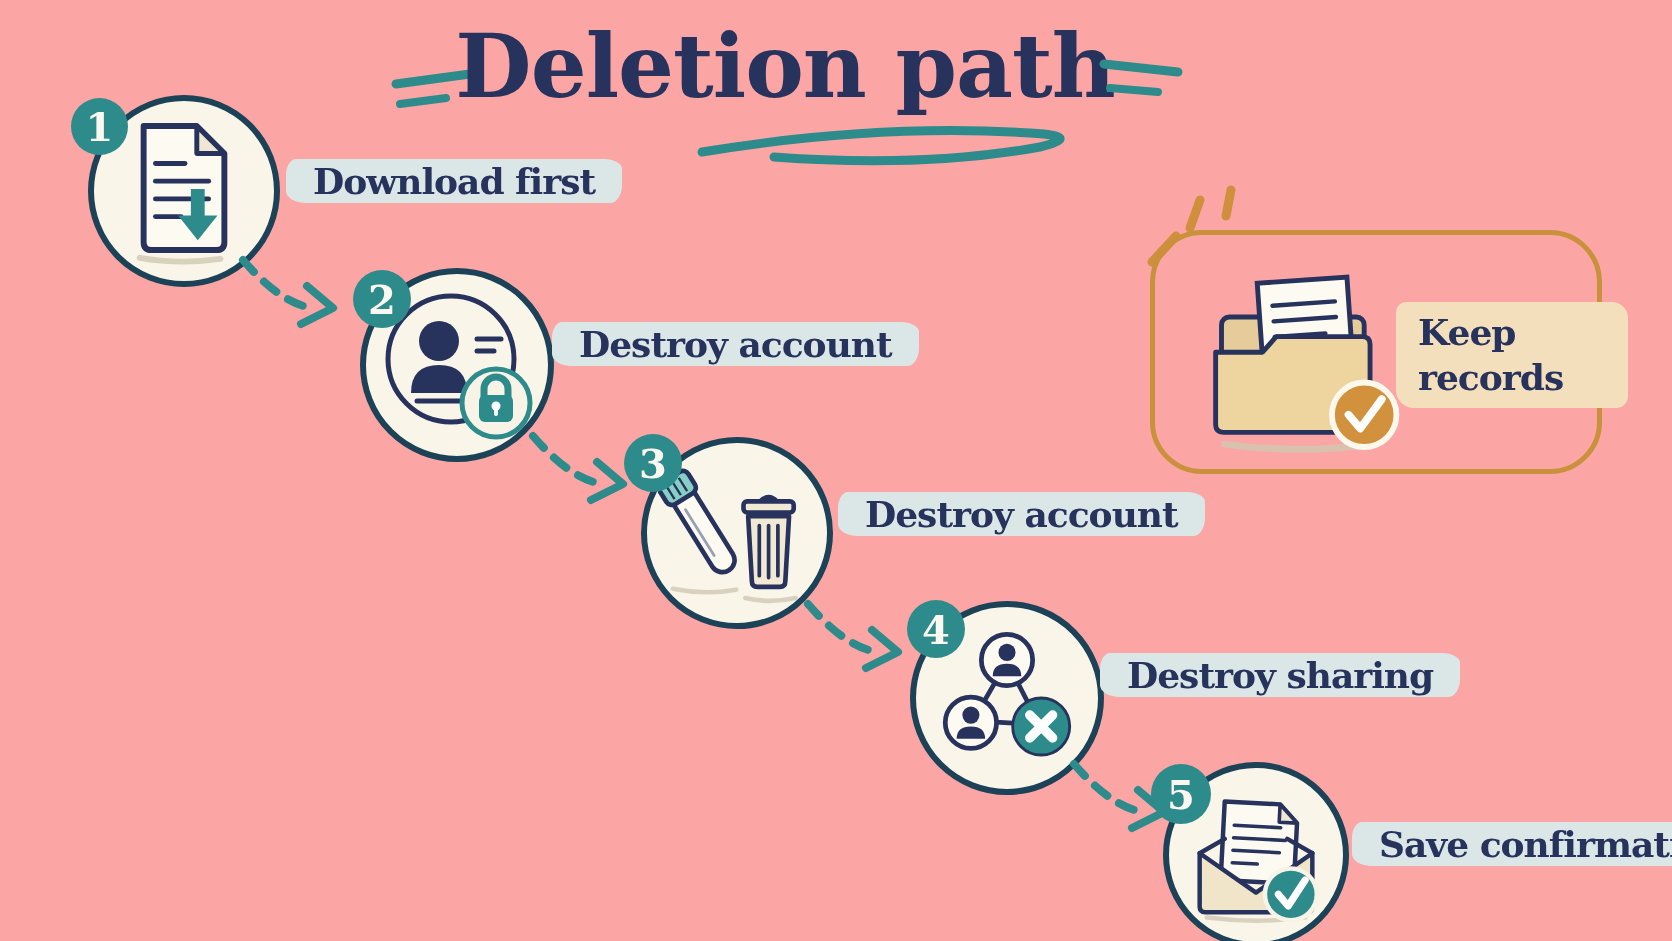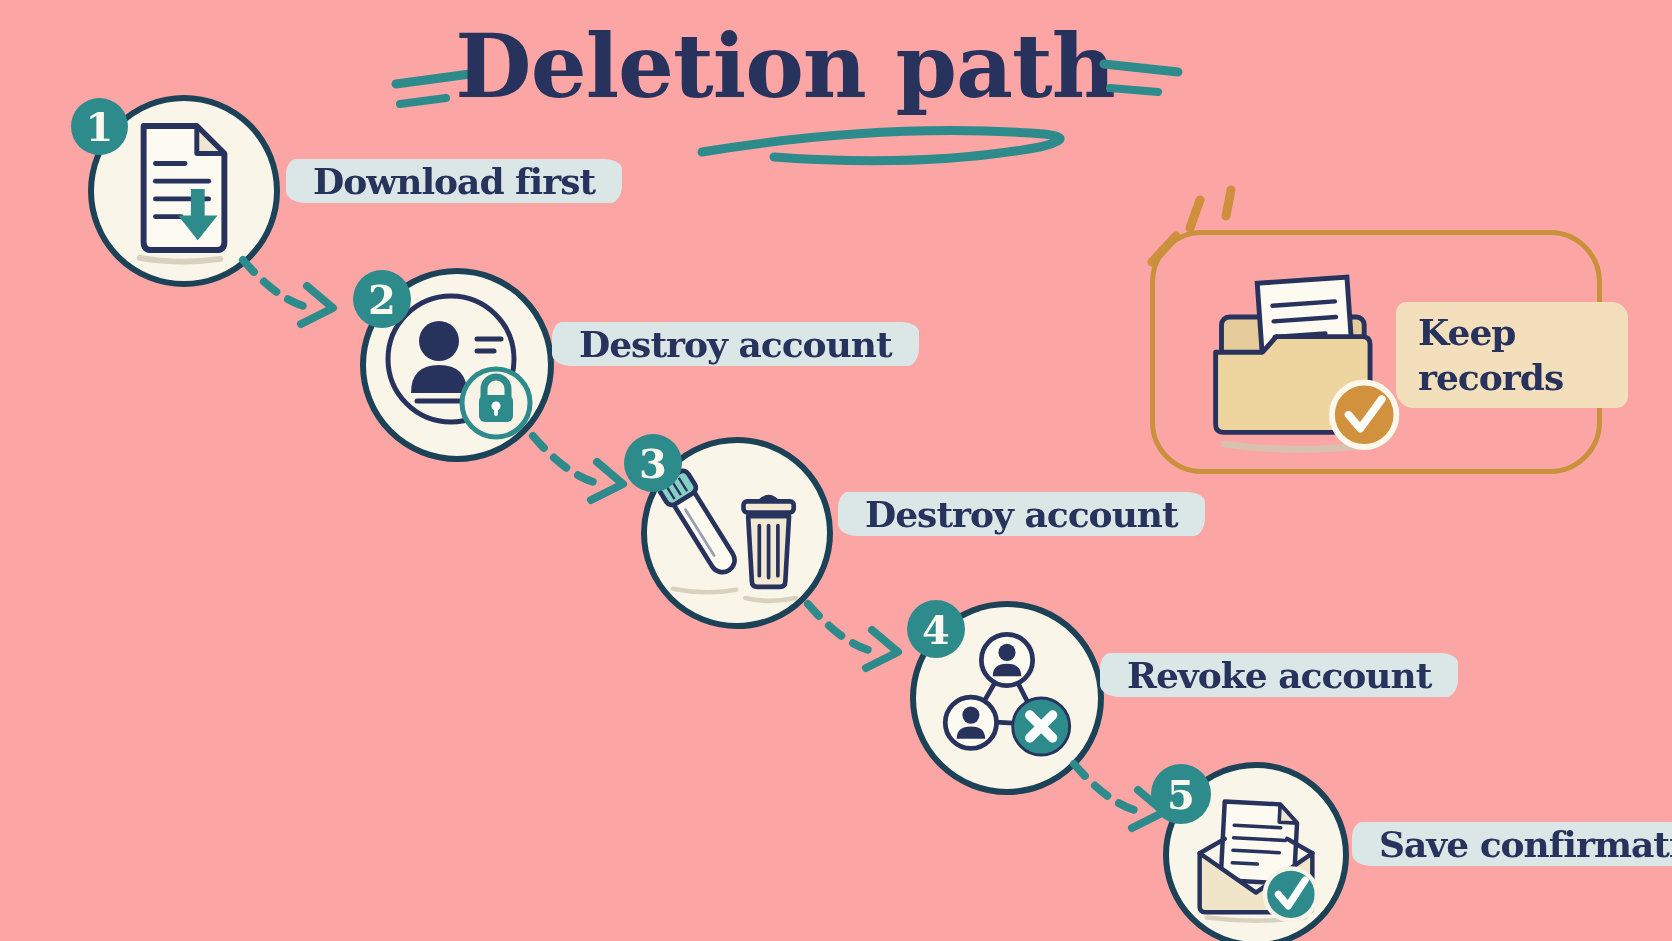--- a/index.html
+++ b/index.html
@@ -177,21 +177,21 @@
       <circle cx="42" cy="98" r="9" fill="#27335d"></circle>
       <path d="M27,123 Q27,110 42,110 Q57,110 57,123 Z" fill="#27335d"></path>
       <circle cx="116" cy="110" r="30" fill="#2e8b8c" stroke="#27335d" stroke-width="3"></circle>
       <path d="M104,98 L128,122 M128,98 L104,122" stroke="#fff" stroke-width="10" stroke-linecap="round"></path>
     </svg>
   </div>
   <div class="badge b4">
       <span>4</span>
     </div>
   <div class="band l4">
-      <span>Revoke account</span>
+      <span>Destroy sharing</span>
     </div>
   <svg class="arrow a4">
     <path class="dash" d="M8,10 Q46,54 78,58"></path>
     <path class="head" d="M72,36 L98,58 L66,74"></path>
   </svg>
 
   <div class="circle c5">
     <svg width="152" height="144" viewBox="0 0 170 160">
       <path d="M30,150 Q85,157 140,150" stroke="#cfc8b2" stroke-width="5" stroke-linecap="round" fill="none" opacity="0.8"></path>
       <g transform="rotate(3 85 60)">

